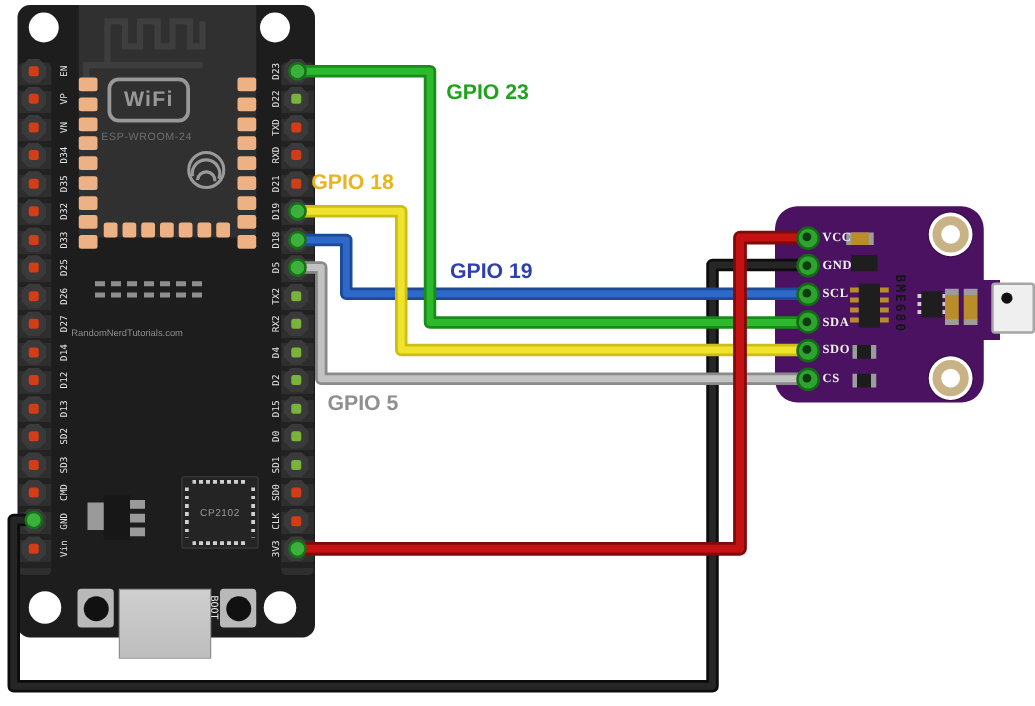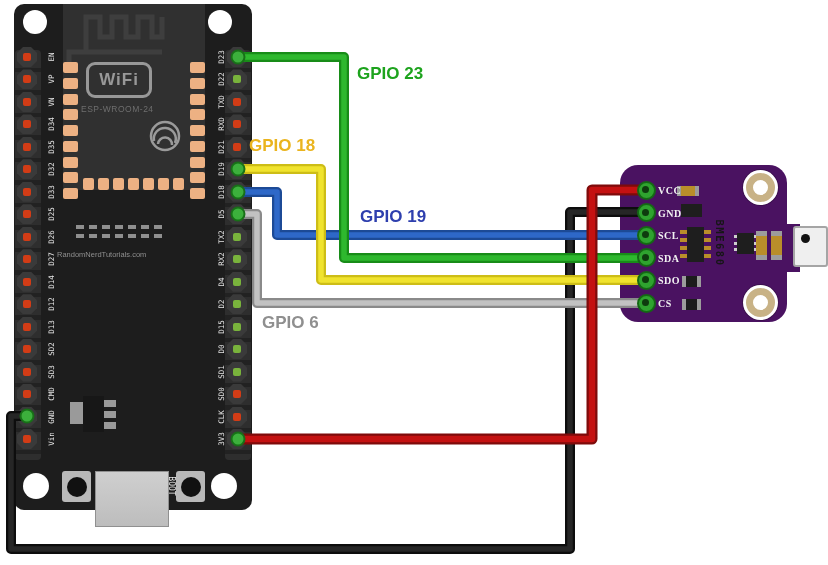--- a/index.html
+++ b/index.html
@@ -104,22 +104,29 @@
     <div class="abs hole" style="left:9px;top:6px;width:24px;height:24px"></div>
     <div class="abs hole" style="left:194px;top:6px;width:24px;height:24px"></div>
     <div class="abs hole" style="left:9px;top:469px;width:26px;height:26px"></div>
     <div class="abs hole" style="left:197px;top:469px;width:26px;height:26px"></div>
 
     <div class="abs pin-strip" style="left:1px;"></div>
     <div class="abs pin-strip" style="left:211px;"></div>
 
     <div class="abs dash-row" style="left:62px;top:221px"></div>
     <div class="abs dash-row" style="left:62px;top:230px"></div>
-    <div class="abs watermark" style="left:43px;top:246px">RandomNerdTutorials.com</div>
-
+    <div class="abs watermark" style="left:43px;top:258px">RandomNerdTutorials.com</div>
+
+    <div class="abs chip" style="left:131px;top:377px">
+      <div class="abs chip-label">CP2102</div>
+      <div class="abs dotsv" style="left:2px;top:8px"></div>
+      <div class="abs dotsv" style="left:55px;top:8px"></div>
+      <div class="abs dotsh" style="left:8px;top:2px"></div>
+      <div class="abs dotsh" style="left:8px;top:51px"></div>
+    </div>
 
     <div class="abs reg-tab" style="left:56px;top:398px"></div>
     <div class="abs reg-body" style="left:69px;top:392px"></div>
     <div class="abs reg-pin" style="left:90px;top:396px"></div>
     <div class="abs reg-pin" style="left:90px;top:407px"></div>
     <div class="abs reg-pin" style="left:90px;top:418px"></div>
 
     <div class="abs btn" style="left:48px;top:467px">
         <div class="circ"></div>
       </div>
@@ -355,15 +362,15 @@
       <div class="abs pad-circle" style="left: 636.5px; top: 293.5px;">
         <div class="hole2"></div>
       </div>
       <div class="abs bme-pin-label" style="left: 658px; top: 303px;">CS</div>
     </div>
 
   <div id="wire-labels">
       <div class="abs wire-label" style="left: 357px; top: 64px; color: rgb(29, 163, 29);">GPIO 23</div>
       <div class="abs wire-label" style="left: 249px; top: 136px; color: rgb(234, 180, 30);">GPIO 18</div>
       <div class="abs wire-label" style="left: 360px; top: 207px; color: rgb(46, 63, 174);">GPIO 19</div>
-      <div class="abs wire-label" style="left: 262px; top: 313px; color: rgb(143, 143, 143);">GPIO 6</div>
+      <div class="abs wire-label" style="left: 262px; top: 313px; color: rgb(143, 143, 143);">GPIO 5</div>
     </div>
 </div>
 
 </body></html>

